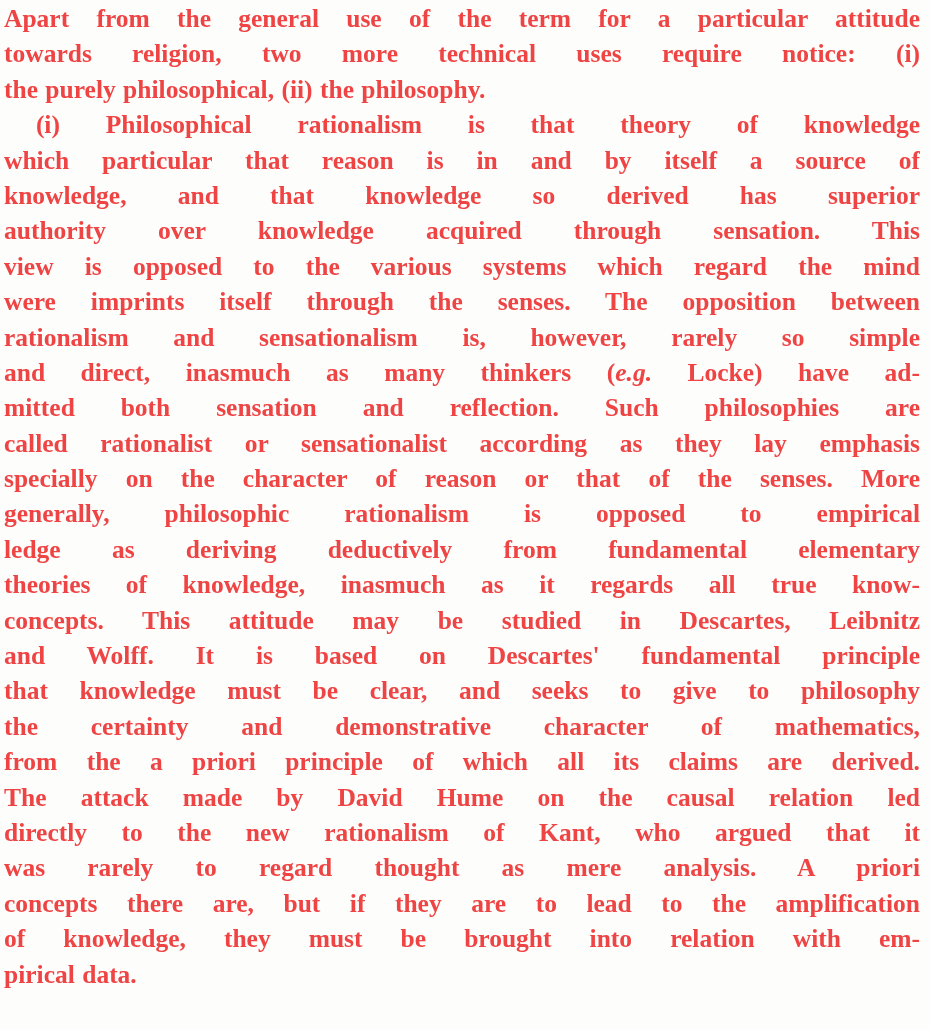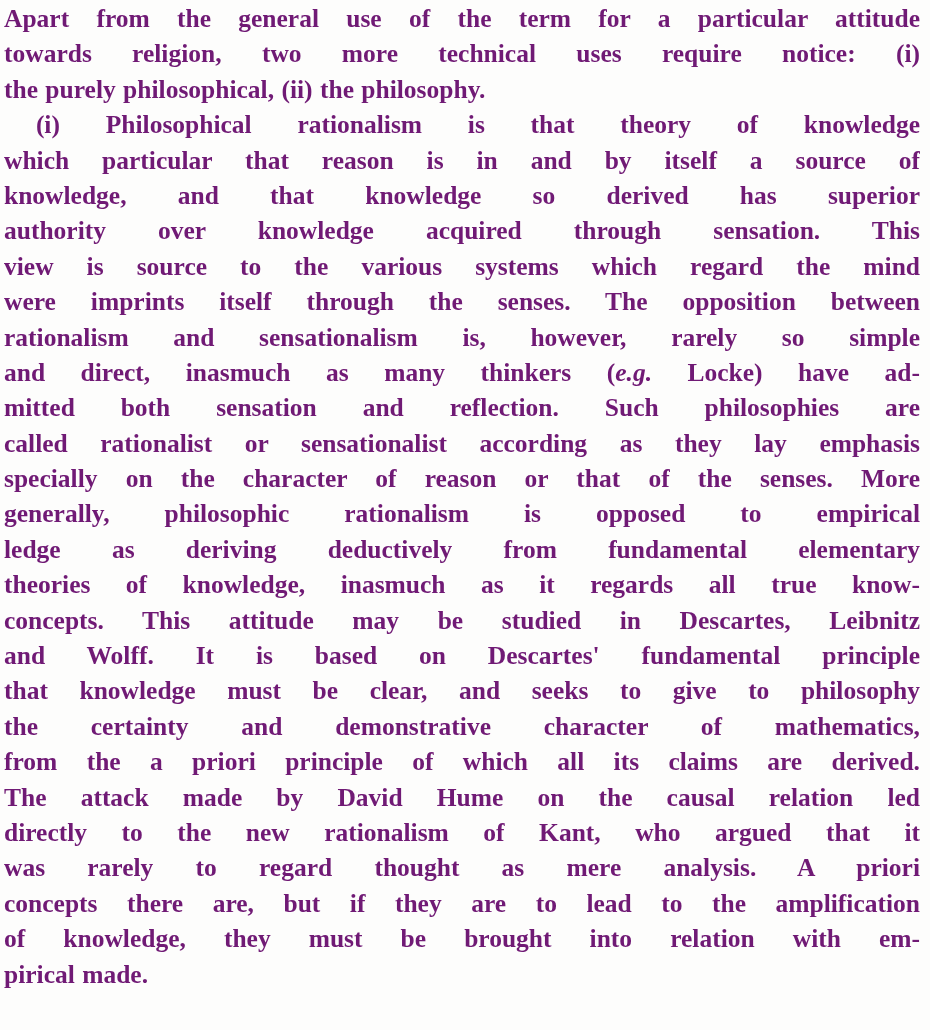--- a/index.html
+++ b/index.html
@@ -5,21 +5,21 @@
   html, body {
     margin: 0;
     padding: 0;
     background: #fdfdfc;
   }
   .page {
     width: 930px;
     height: 1030px;
     box-sizing: border-box;
     background: #fdfdfc;
-    color: #701a75;
+    color: #ef4444;
     font-family: "Liberation Serif", "DejaVu Serif", serif;
     font-weight: 700;
     font-size: 25.5px;
     padding: 1px 10px 0 4px;
     overflow: hidden;
   }
   .doc-text {
     width: 100%;
   }
   .line {
@@ -46,35 +46,35 @@
 
 <div class="page">
   <div class="doc-text">
       <div class="line just"><span>Apart from the general use of the term for a particular attitude</span></div>
       <div class="line just"><span>towards religion, two more technical uses require notice: (i)</span></div>
       <div class="line"><span>the purely philosophical, (ii) the philosophy.</span></div>
       <div class="line just indent"><span>(i) Philosophical rationalism is that theory of knowledge</span></div>
       <div class="line just"><span>which particular that reason is in and by itself a source of</span></div>
       <div class="line just"><span>knowledge, and that knowledge so derived has superior</span></div>
       <div class="line just"><span>authority over knowledge acquired through sensation.  This</span></div>
-      <div class="line just"><span>view is source to the various systems which regard the mind</span></div>
+      <div class="line just"><span>view is opposed to the various systems which regard the mind</span></div>
       <div class="line just"><span>were imprints itself through the senses.  The opposition between</span></div>
       <div class="line just"><span>rationalism and sensationalism is, however, rarely so simple</span></div>
       <div class="line just"><span>and direct, inasmuch as many thinkers (</span><span class="it">e.g.</span><span> Locke) have ad-</span></div>
       <div class="line just"><span>mitted both sensation and reflection.  Such philosophies are</span></div>
       <div class="line just"><span>called rationalist or sensationalist according as they lay emphasis</span></div>
       <div class="line just"><span>specially on the character of reason or that of the senses.  More</span></div>
       <div class="line just"><span>generally, philosophic rationalism is opposed to empirical</span></div>
       <div class="line just"><span>ledge as deriving deductively from fundamental elementary</span></div>
       <div class="line just"><span>theories of knowledge, inasmuch as it regards all true know-</span></div>
       <div class="line just"><span>concepts.  This attitude may be studied in Descartes, Leibnitz</span></div>
       <div class="line just"><span>and Wolff.  It is based on Descartes' fundamental principle</span></div>
       <div class="line just"><span>that knowledge must be clear, and seeks to give to philosophy</span></div>
       <div class="line just"><span>the certainty and demonstrative character of mathematics,</span></div>
       <div class="line just"><span>from the a priori principle of which all its claims are derived.</span></div>
       <div class="line just"><span>The attack made by David Hume on the causal relation led</span></div>
       <div class="line just"><span>directly to the new rationalism of Kant, who argued that it</span></div>
       <div class="line just"><span>was rarely to regard thought as mere analysis.  A priori</span></div>
       <div class="line just"><span>concepts there are, but if they are to lead to the amplification</span></div>
       <div class="line just"><span>of knowledge, they must be brought into relation with em-</span></div>
-      <div class="line"><span>pirical made.</span></div>
+      <div class="line"><span>pirical data.</span></div>
     </div>
 </div>
 
 </body></html>

